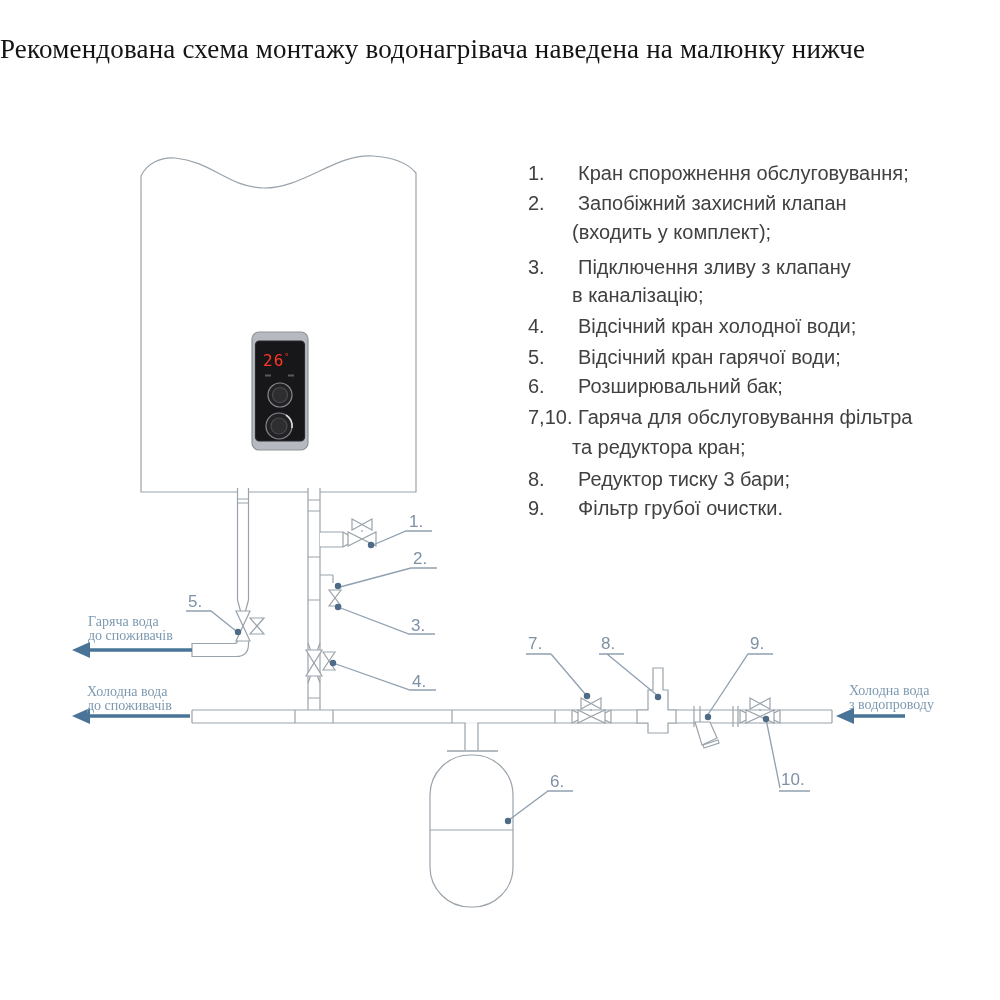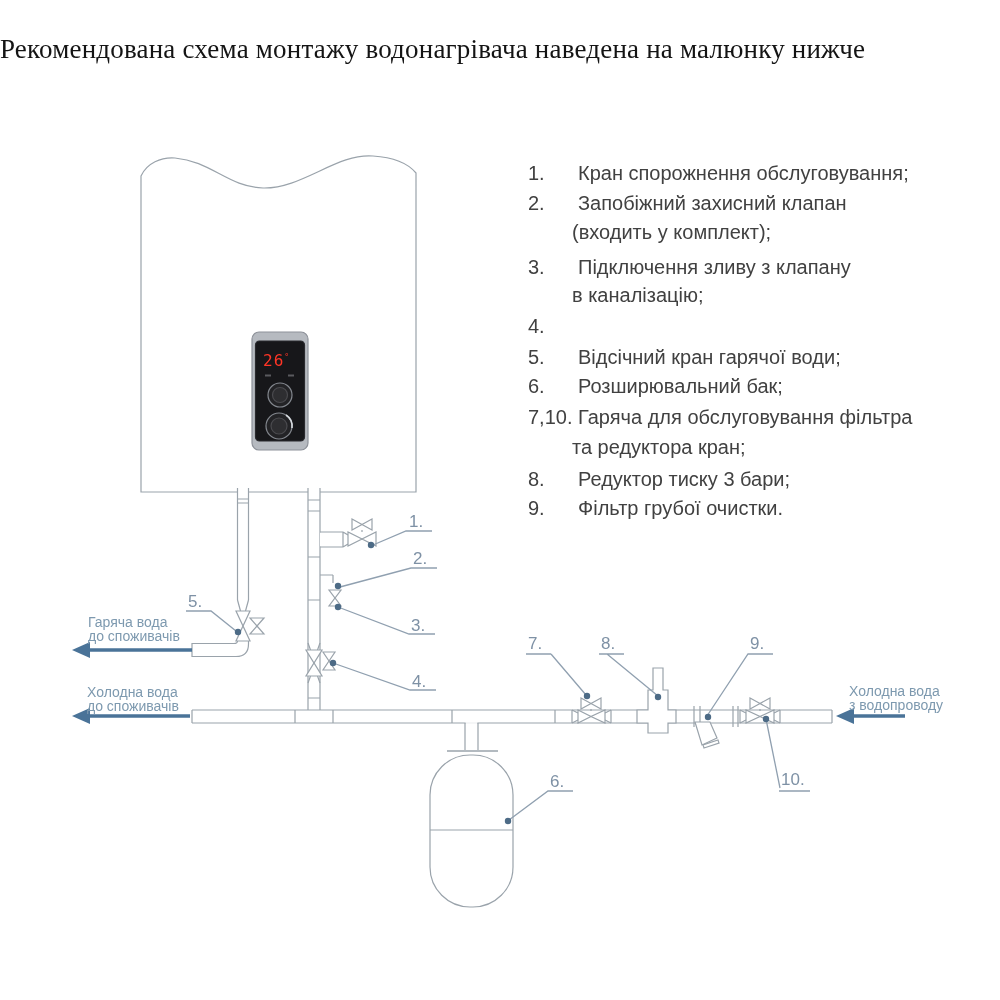--- a/index.html
+++ b/index.html
@@ -6,21 +6,21 @@
   #stage{position:relative;width:1000px;height:1000px;background:#ffffff;overflow:hidden;
          font-family:"Liberation Sans",sans-serif;}
   #title{position:absolute;top:34px;left:0;width:868px;text-align:left;
          font-family:"Liberation Serif",serif;font-size:27px;color:#141414;letter-spacing:.2px;}
   svg{position:absolute;top:0;left:0;}
   
   .lrow{position:absolute;left:528px;display:flex;font-size:20px;color:#414141;white-space:nowrap;}
   .lrow .num{width:50px;flex:0 0 50px;}
   .lrow.cont{padding-left:44px;}
   
-  .flow{position:absolute;font-size:14px;line-height:14px;color:#7d99af;white-space:nowrap;}
+  .flow{position:absolute;font-size:14px;line-height:14px;color:#7d99af;white-space:nowrap;font-family:Liberation Serif, serif;}
   
   .co{position:absolute;font-size:17px;color:#7e91a5;white-space:nowrap;}
   
   #disp{position:absolute;left:263px;top:351px;width:42px;color:#ff3526;
         font-family:"DejaVu Sans Mono",monospace;font-weight:normal;font-size:16px;letter-spacing:1px;}
   #disp sup{font-size:8px;letter-spacing:0;}
 </style>
 </head>
 <body>
 
@@ -200,20 +200,21 @@
       </div>
     <div class="lrow" style="top:256px">
         <span class="num">3.</span>
         <span>Підключення зливу з клапану</span>
       </div>
     <div class="lrow cont" style="top:284px">
         <span>в каналізацію;</span>
       </div>
     <div class="lrow" style="top:315px">
         <span class="num">4.</span>
+        <span>Відсічний кран холодної води;</span>
       </div>
     <div class="lrow" style="top:346px">
         <span class="num">5.</span>
         <span>Відсічний кран гарячої води;</span>
       </div>
     <div class="lrow" style="top:375px">
         <span class="num">6.</span>
         <span>Розширювальний бак;</span>
       </div>
     <div class="lrow" style="top:406px">

